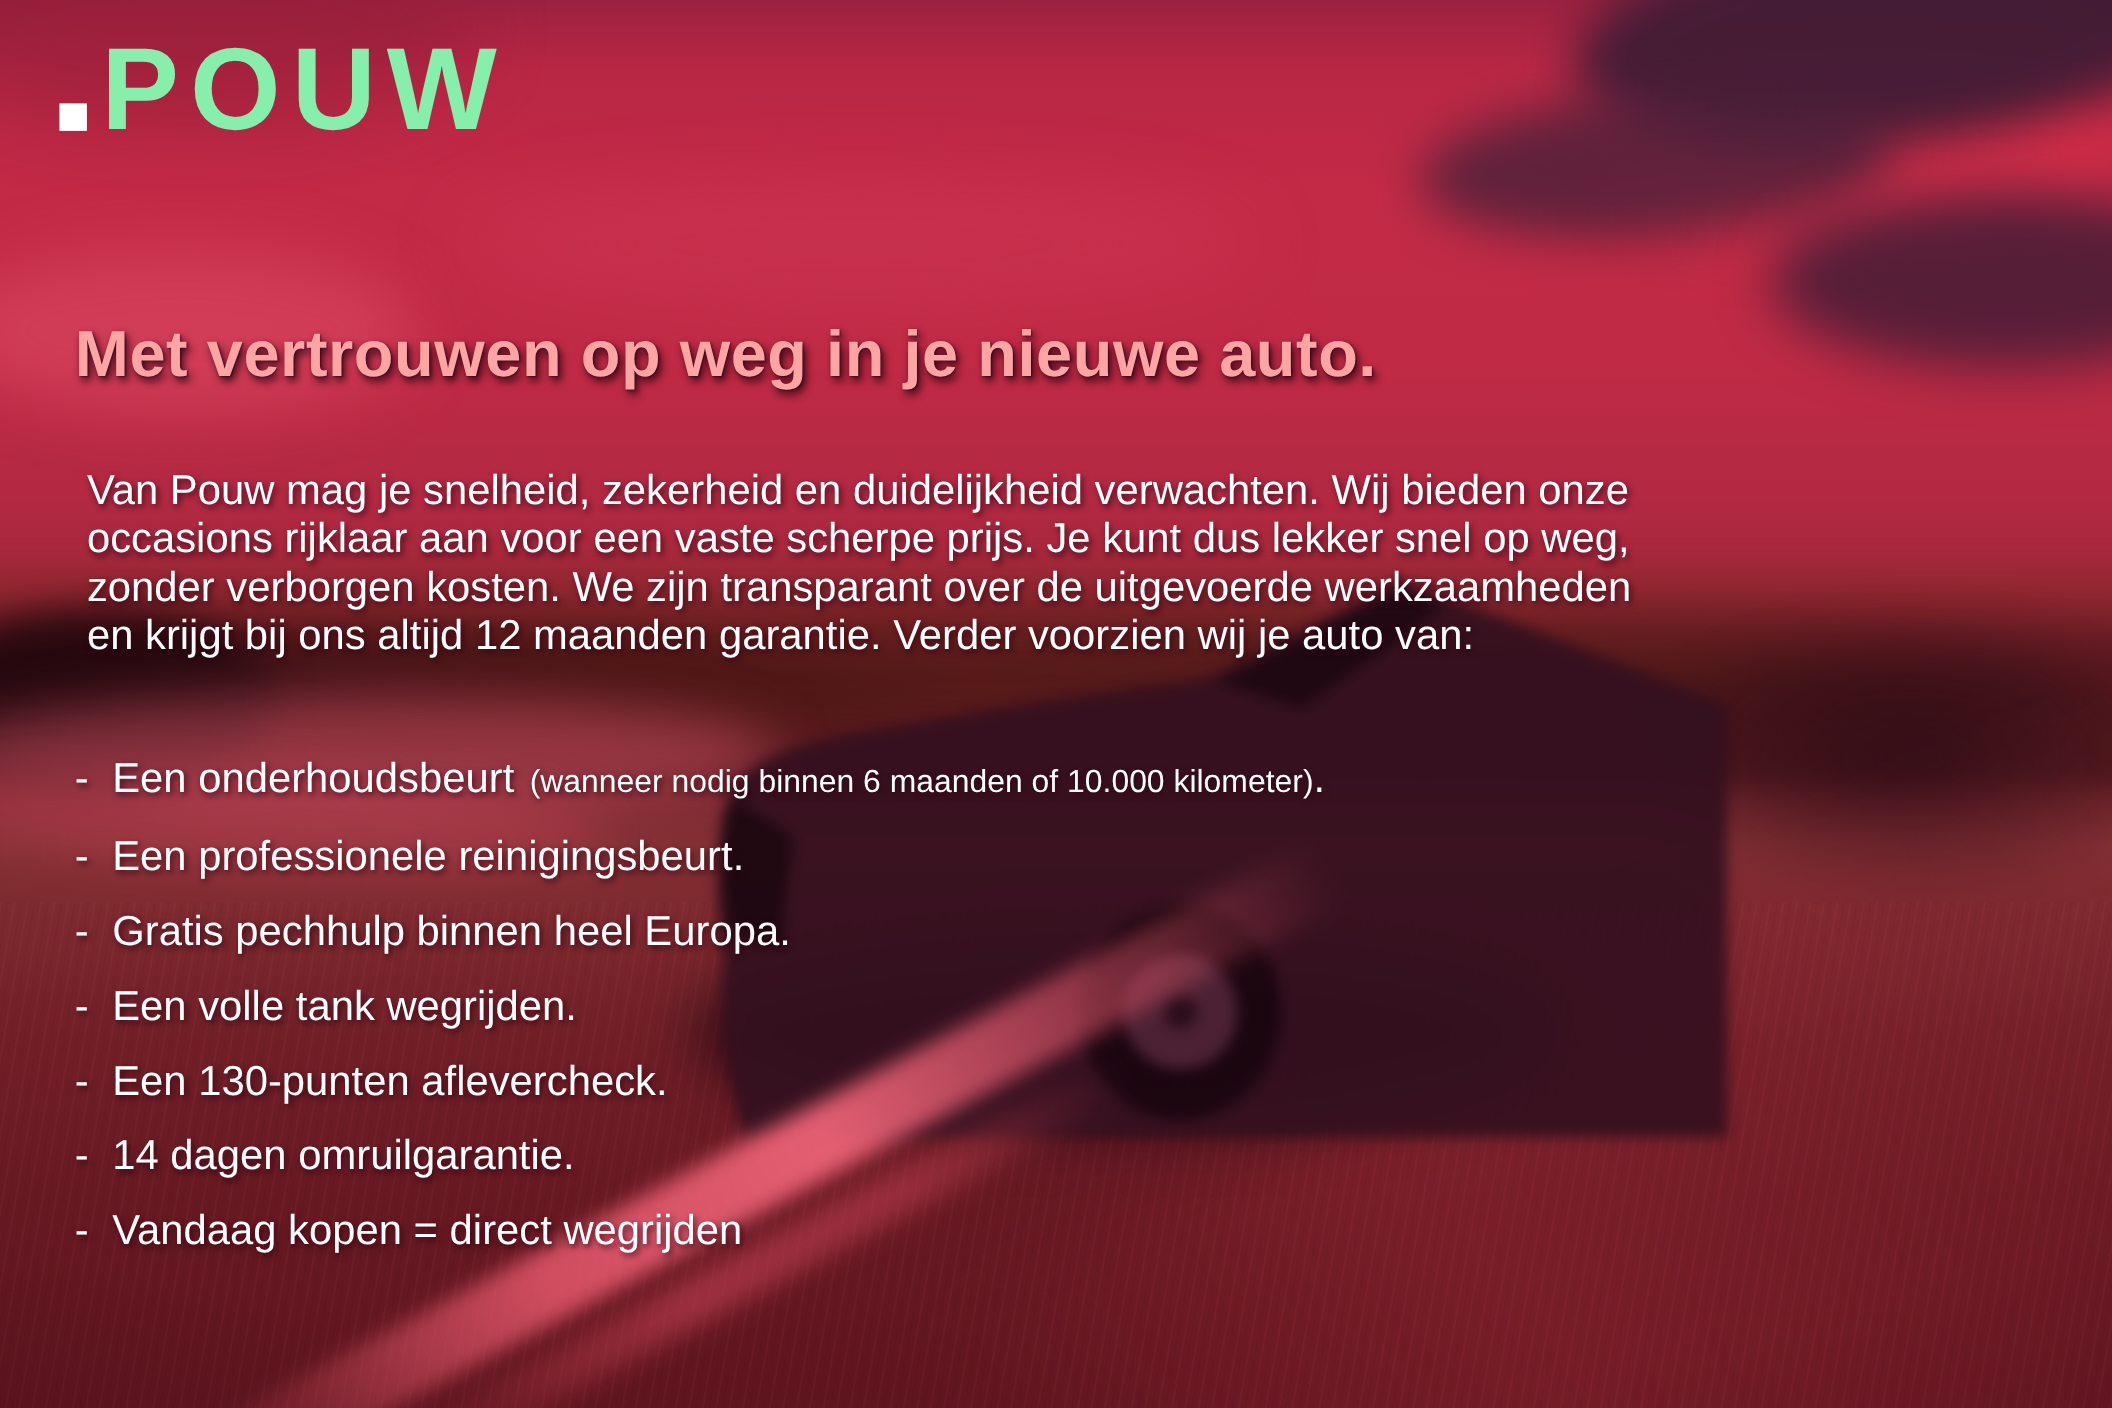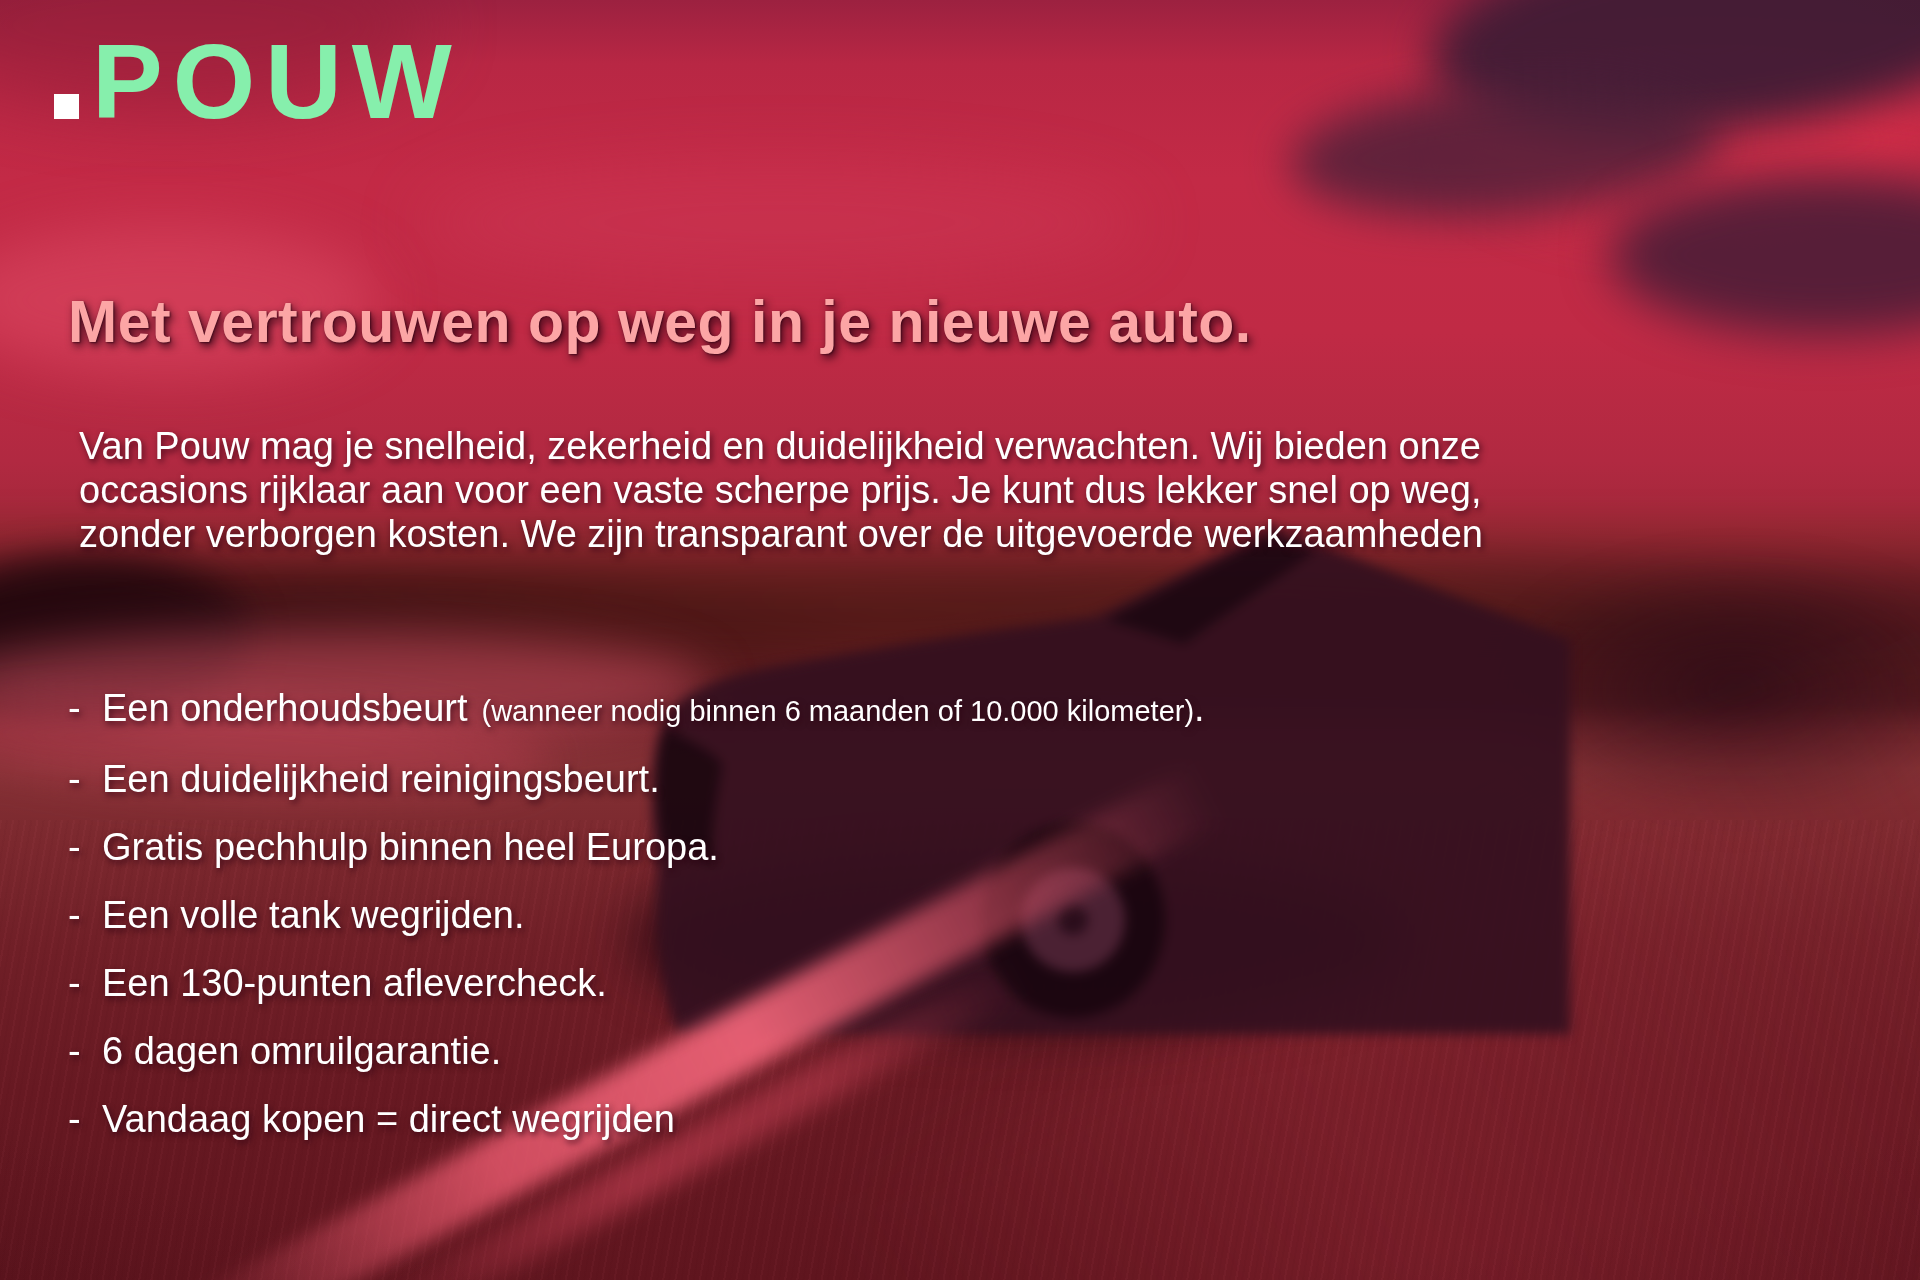--- a/index.html
+++ b/index.html
@@ -119,37 +119,38 @@
   <div class="logo-dot"></div>
   <div class="logo-text">POUW</div>
 </div>
 
 <div class="layer headline">Met vertrouwen op weg in je nieuwe auto.</div>
 
 <div class="layer intro">
   <div>Van Pouw mag je snelheid, zekerheid en duidelijkheid verwachten. Wij bieden onze</div>
   <div>occasions rijklaar aan voor een vaste scherpe prijs. Je kunt dus lekker snel op weg,</div>
   <div>zonder verborgen kosten. We zijn transparant over de uitgevoerde werkzaamheden</div>
+  <div>en krijgt bij ons altijd 12 maanden garantie. Verder voorzien wij je auto van:</div>
 </div>
 
 <div class="layer benefits">
   <div class="benefit">
     <span class="bullet">-</span><span>Een onderhoudsbeurt</span><span class="note">(wanneer nodig binnen 6 maanden of 10.000 kilometer)</span><span>.</span>
   </div>
   <div class="benefit">
-    <span class="bullet">-</span><span>Een duidelijkheid reinigingsbeurt.</span>
+    <span class="bullet">-</span><span>Een professionele reinigingsbeurt.</span>
   </div>
   <div class="benefit">
     <span class="bullet">-</span><span>Gratis pechhulp binnen heel Europa.</span>
   </div>
   <div class="benefit">
     <span class="bullet">-</span><span>Een volle tank wegrijden.</span>
   </div>
   <div class="benefit">
     <span class="bullet">-</span><span>Een 130-punten aflevercheck.</span>
   </div>
   <div class="benefit">
-    <span class="bullet">-</span><span>6 dagen omruilgarantie.</span>
+    <span class="bullet">-</span><span>14 dagen omruilgarantie.</span>
   </div>
   <div class="benefit">
     <span class="bullet">-</span><span>Vandaag kopen = direct wegrijden</span>
   </div>
 </div>
 
 </body></html>

